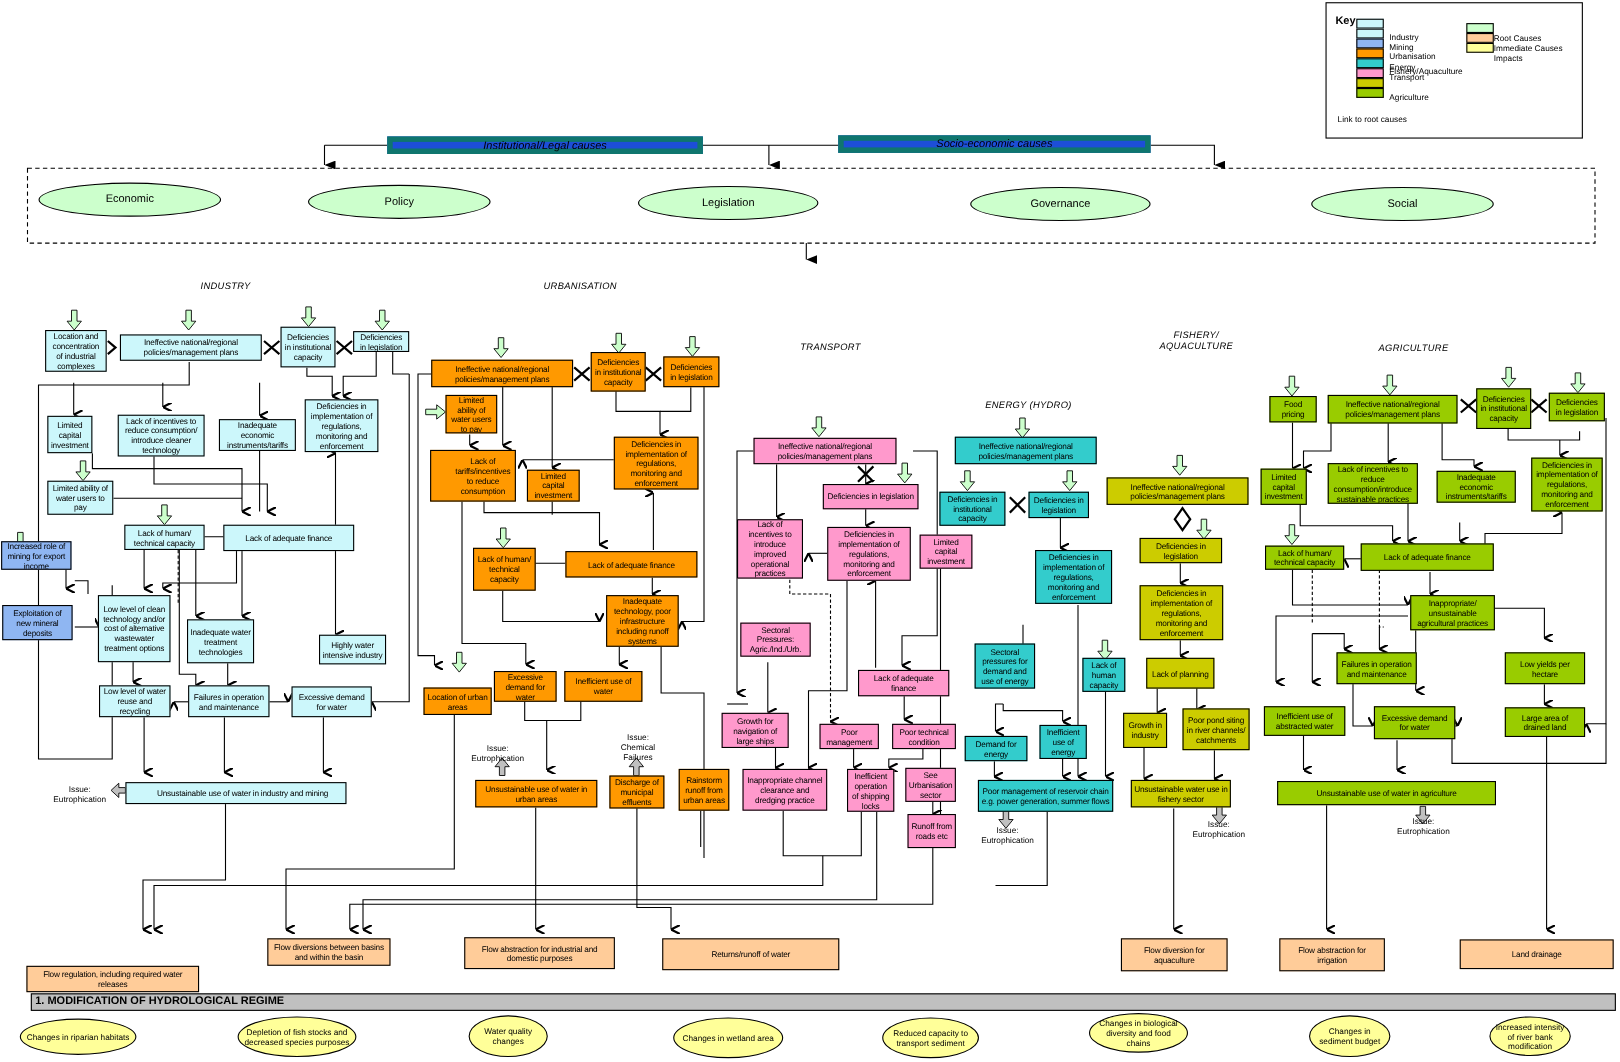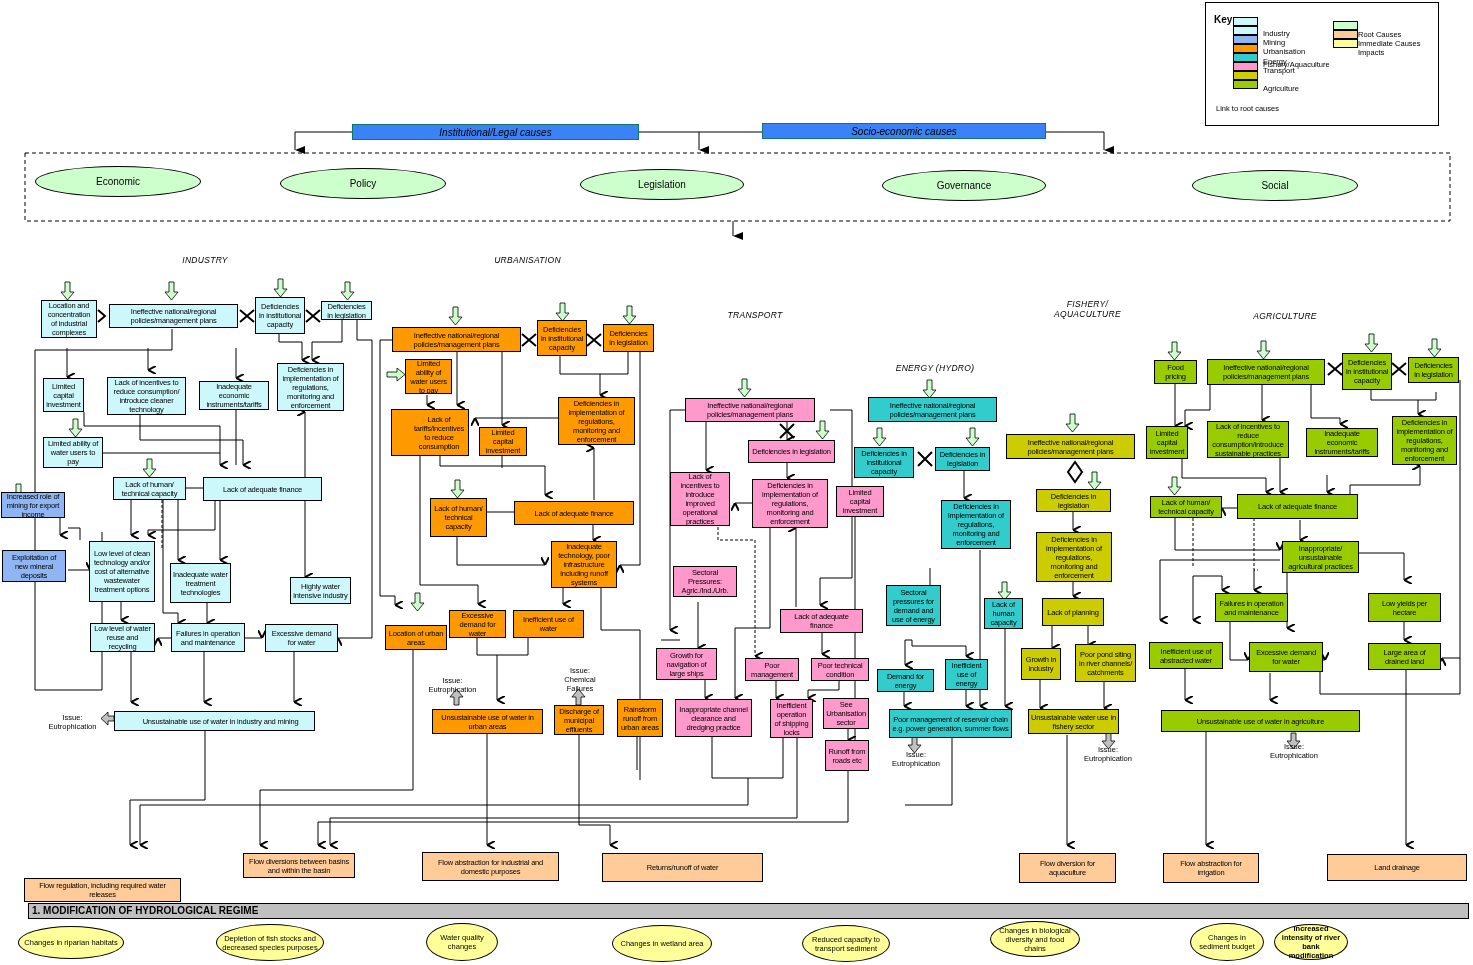--- a/index.html
+++ b/index.html
@@ -12,21 +12,21 @@
   .ene{background:#33cccc;}
   .tra{background:#ff99cc;}
   .fis{background:#cccc00;}
   .agr{background:#99cc00;}
   .imm{background:#ffcc99;}
   .sec{position:absolute;font-size:8.5px;font-style:italic;text-align:center;letter-spacing:0.3px;}
   .ell{position:absolute;border:1px solid #000;border-radius:50%;display:flex;align-items:center;justify-content:center;text-align:center;box-sizing:border-box;}
   .ell.top{background:#ccffcc;font-size:10px;}
   .ell.bot{background:#ffff99;font-size:7.5px;line-height:9px;padding:0 4px;}
   .issue{position:absolute;font-size:7.5px;line-height:9px;text-align:center;}
-  .cat{position:absolute;border:1px solid #0f766e;background:#3b82f6;font-size:10px;font-style:italic;display:flex;align-items:center;justify-content:center;box-sizing:border-box;}
+  .cat{position:absolute;border:5px solid #0f766e;background:#1d4ed8;font-size:10px;font-style:italic;display:flex;align-items:center;justify-content:center;box-sizing:border-box;}
   #key{position:absolute;left:1205px;top:2px;width:234px;height:124px;border:1px solid #000;box-sizing:border-box;font-size:7.5px;}
   #key .kt{position:absolute;left:8px;top:11px;font-weight:bold;font-size:10px;}
   .sw{position:absolute;width:25px;height:9px;border:1px solid #000;box-sizing:border-box;}
   .kl{position:absolute;font-size:7.5px;line-height:9px;}
   #banner{position:absolute;left:28px;top:903px;width:1441px;height:16px;background:#c0c0c0;border:1px solid #000;box-sizing:border-box;font-size:10px;font-weight:bold;padding-left:3px;line-height:14px;}
 </style>
 </head>
 <body>
 
 <svg id="wires" xmlns="http://www.w3.org/2000/svg">
@@ -372,13 +372,13 @@
 
 <div id="banner">1. MODIFICATION OF HYDROLOGICAL REGIME</div>
 
 <div class="ell bot" style="left:18px;top:926px;width:106px;height:33px;">Changes in riparian habitats</div>
 <div class="ell bot" style="left:216px;top:924px;width:108px;height:37px;">Depletion of fish stocks and decreased species purposes</div>
 <div class="ell bot" style="left:426px;top:923px;width:72px;height:38px;">Water quality changes</div>
 <div class="ell bot" style="left:612px;top:925px;width:100px;height:37px;">Changes in wetland area</div>
 <div class="ell bot" style="left:802px;top:925px;width:88px;height:37px;">Reduced capacity to transport sediment</div>
 <div class="ell bot" style="left:990px;top:921px;width:90px;height:36px;">Changes in biological diversity and food chains</div>
 <div class="ell bot" style="left:1190px;top:923px;width:74px;height:38px;">Changes in sediment budget</div>
-<div class="ell bot" style="left:1274px;top:924px;width:74px;height:36px;font-weight:bold;">Increased intensity of river bank modification</div>
+<div class="ell bot" style="left:1354px;top:924px;width:74px;height:36px;">Increased intensity of river bank modification</div>
 
 </body></html>

